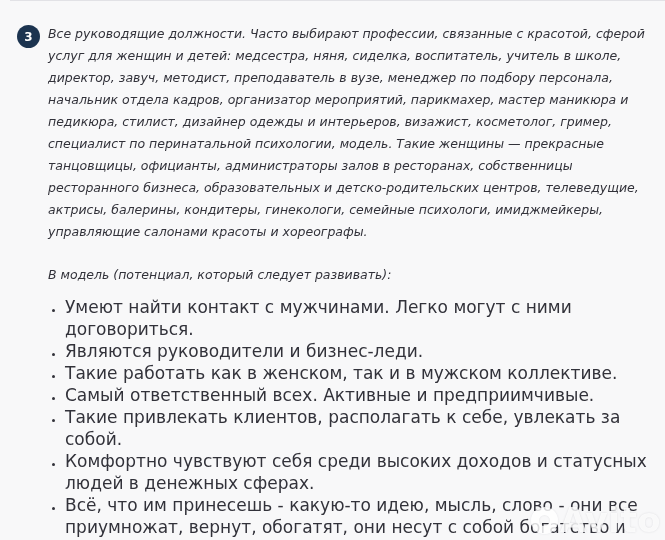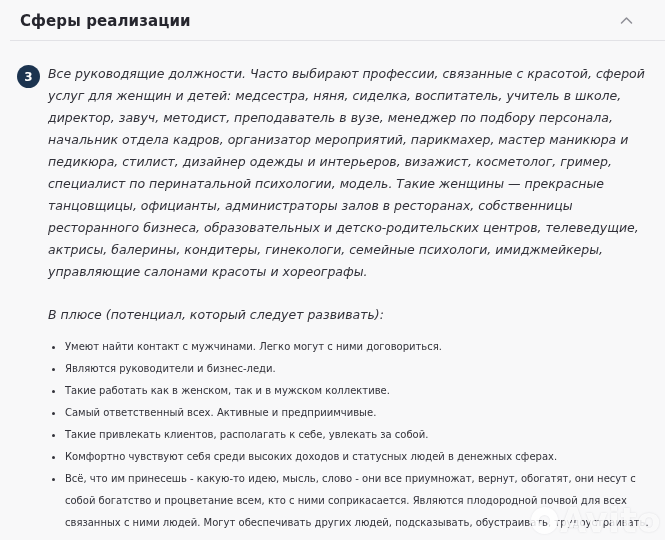--- a/index.html
+++ b/index.html
@@ -64,21 +64,21 @@
     font-size: 12.5px;
     line-height: 20px;
     color: #32323a;
   }
   ul.bullets {
     margin: 0 0 0 31px;
     padding: 0 0 0 17px;
     list-style: disc;
   }
   ul.bullets li {
-    font-size: 10px;
+    font-size: 17px;
     line-height: 22px;
     color: #32323a;
   }
   ul.bullets li::marker { color: #32323a; font-size: 11px; }
   .watermark {
     position: absolute;
     right: 4px; bottom: 0px;
     display: flex; align-items: center;
     pointer-events: none;
   }
@@ -95,40 +95,30 @@
     color: rgba(255,255,255,0.82);
     letter-spacing: 0.5px;
     text-shadow: 0 0 2px rgba(130,130,140,0.25);
   }
 </style>
 </head>
 <body>
 
 <div class="page">
 
-  <div class="header">
-    <h2 class="section-title">Сферы реализации</h2>
-    <button class="chevron-btn">
-      <span>
-        <svg width="13" height="9" viewBox="0 0 13 9">
-          <polyline points="1.5,7 6.5,2 11.5,7" fill="none" stroke="#8e8e96" stroke-width="1.5" stroke-linecap="round" stroke-linejoin="round"></polyline>
-        </svg>
-      </span>
-    </button>
-  </div>
 
   <div class="divider"></div>
 
   <div class="content">
     <div class="num-row">
       <div class="num-badge">3</div>
       <p class="para">Все руководящие должности. Часто выбирают профессии, связанные с красотой, сферой услуг для женщин и детей: медсестра, няня, сиделка, воспитатель, учитель в школе, директор, завуч, методист, преподаватель в вузе, менеджер по подбору персонала, начальник отдела кадров, организатор мероприятий, парикмахер, мастер маникюра и педикюра, стилист, дизайнер одежды и интерьеров, визажист, косметолог, гример, специалист по перинатальной психологии, модель. Такие женщины — прекрасные танцовщицы, официанты, администраторы залов в ресторанах, собственницы ресторанного бизнеса, образовательных и детско-родительских центров, телеведущие, актрисы, балерины, кондитеры, гинекологи, семейные психологи, имиджмейкеры, управляющие салонами красоты и хореографы.</p>
     </div>
 
-    <p class="subheading">В плюсе (потенциал, который следует развивать):</p>
+    <p class="subheading">В модель (потенциал, который следует развивать):</p>
 
     <ul class="bullets">
         <li>Умеют найти контакт с мужчинами. Легко могут с ними договориться.</li>
         <li>Являются руководители и бизнес-леди.</li>
         <li>Такие работать как в женском, так и в мужском коллективе.</li>
         <li>Самый ответственный всех. Активные и предприимчивые.</li>
         <li>Такие привлекать клиентов, располагать к себе, увлекать за собой.</li>
         <li>Комфортно чувствуют себя среди высоких доходов и статусных людей в денежных сферах.</li>
         <li>Всё, что им принесешь - какую-то идею, мысль, слово - они все приумножат, вернут, обогатят, они несут с собой богатство и процветание всем, кто с ними соприкасается. Являются плодородной почвой для всех связанных с ними людей. Могут обеспечивать других людей, подсказывать, обустраивать, трудоустраивать.</li>
       </ul>

